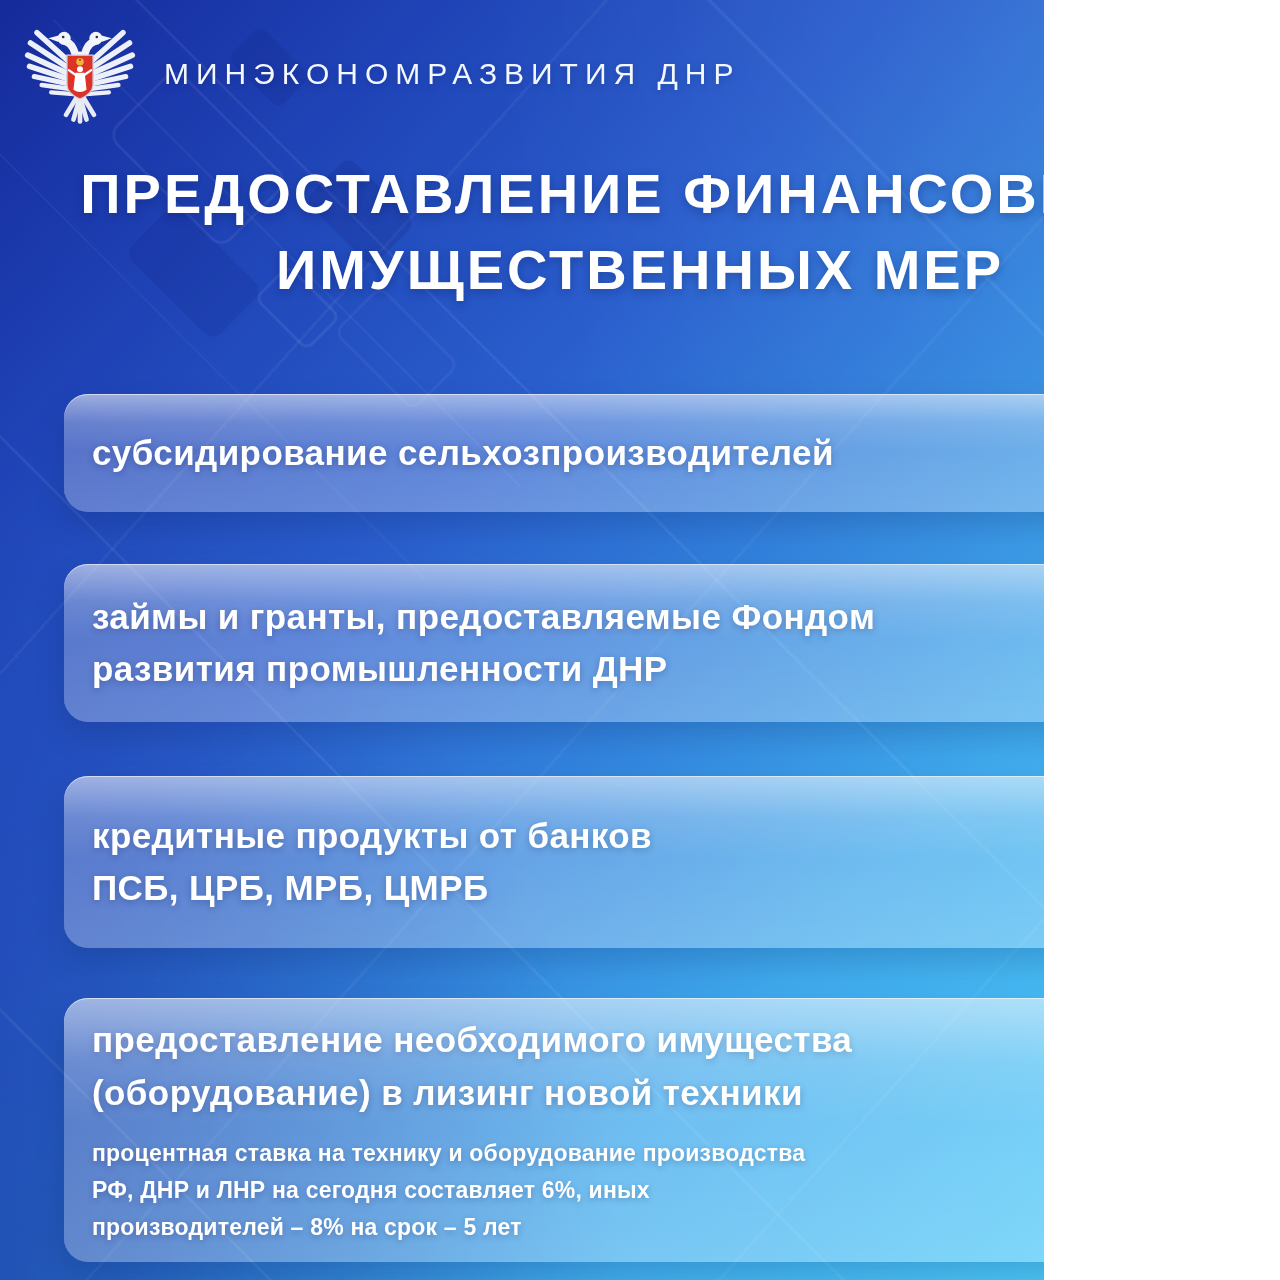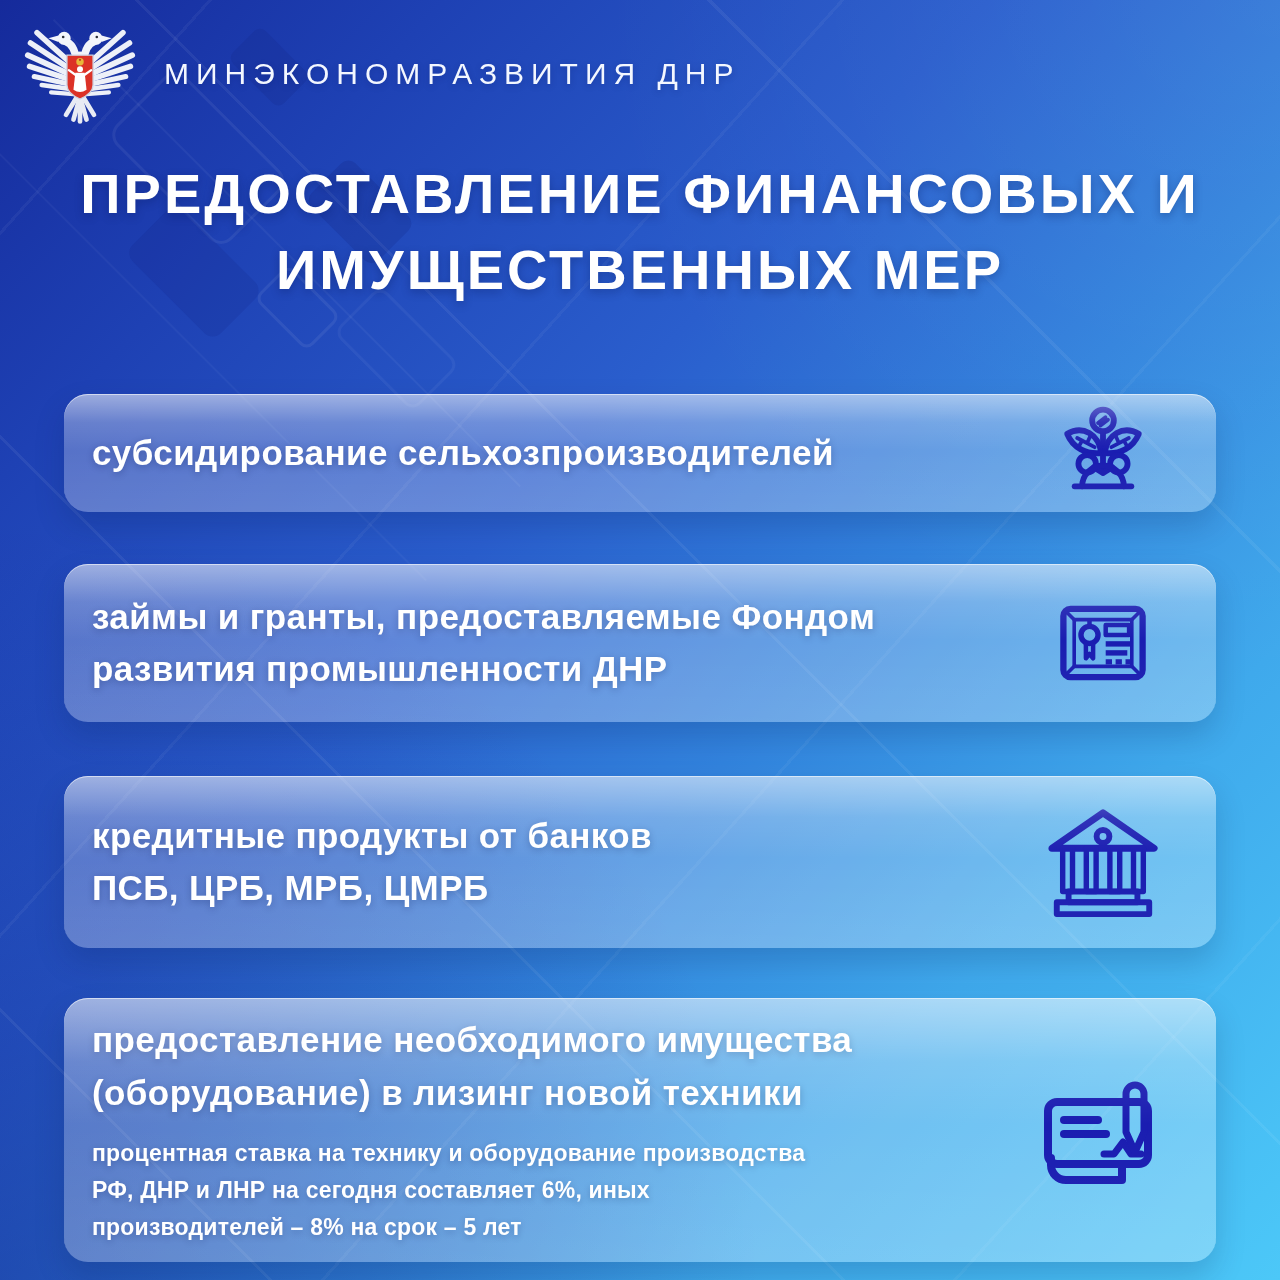--- a/index.html
+++ b/index.html
@@ -1,18 +1,18 @@
 <!DOCTYPE html>
 <html><head>
 <meta charset="utf-8">
 <style>
   html,body{margin:0;padding:0;}
   .poster{
     position:relative;
-    width:1280px;height:1280px;
+    width:1044px;height:1280px;
     overflow:hidden;
     font-family:"Liberation Sans",sans-serif;
     background:linear-gradient(133deg,#152a9b 0%,#1e41b4 18%,#2a5ecd 40%,#3283dd 58%,#3fa9ec 76%,#4cc8f8 100%);
   }
   .bg-vignette{
     position:absolute;inset:0;pointer-events:none;
     background:radial-gradient(ellipse at 0% 100%, rgba(10,22,125,0.40), transparent 42%),
                radial-gradient(ellipse at 100% 0%, rgba(255,255,255,0.06), transparent 38%);
   }
   .bg-streaks-a{

